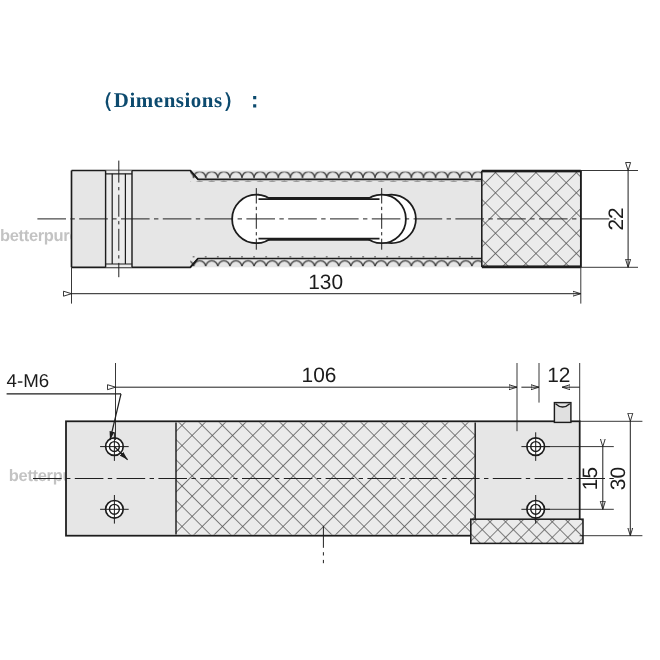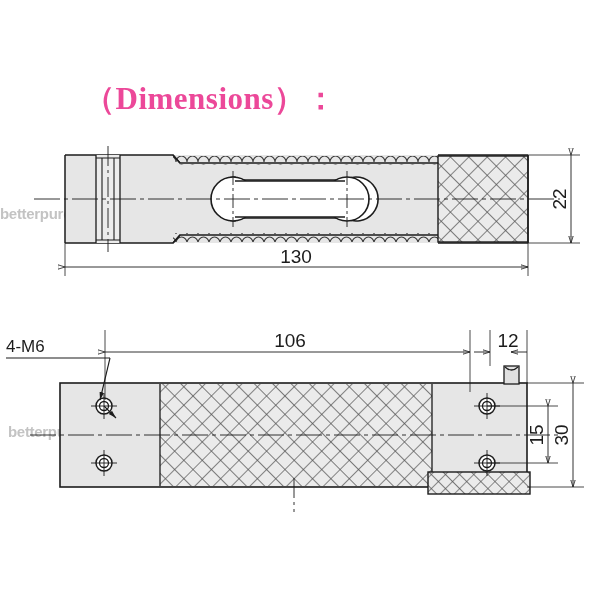--- a/index.html
+++ b/index.html
@@ -18,22 +18,22 @@
     width: 600px;
     height: 600px;
     background: #ffffff;
   }
   .title {
     position: absolute;
     left: 84px;
     top: 78px;
     font-family: "Liberation Serif", serif;
     font-weight: bold;
-    font-size: 31px;
-    color: #ec4899;
+    font-size: 19px;
+    color: #0c4a6e;
     letter-spacing: 0.5px;
     white-space: nowrap;
   }
   svg.drawing {
     position: absolute;
     left: 0;
     top: 0;
     width: 600px;
     height: 600px;
   }

